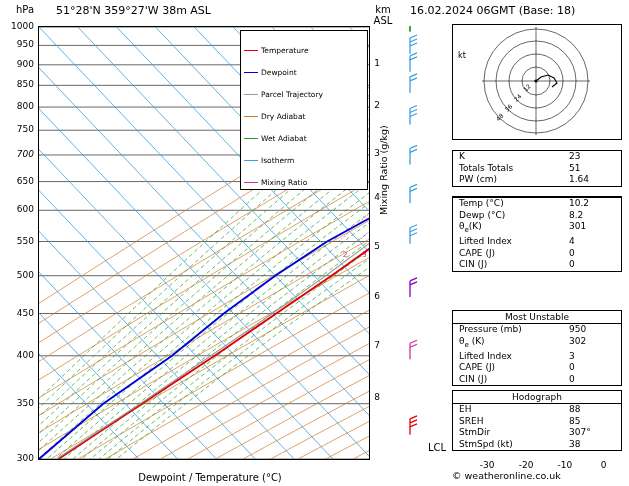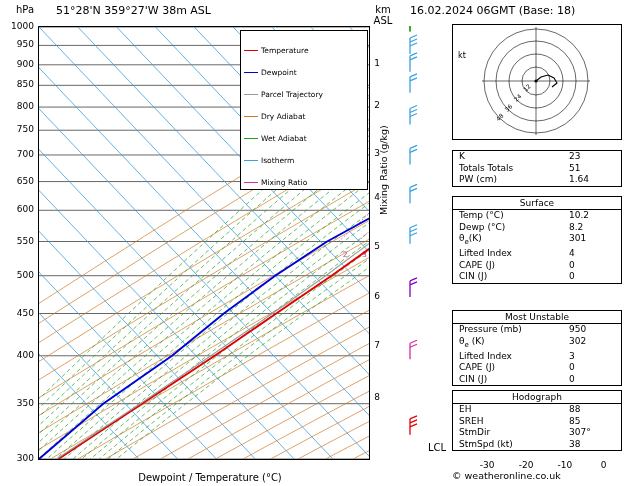--- a/index.html
+++ b/index.html
@@ -190,21 +190,21 @@
 
 <div id="ylabels">
     <div class="ylab abs" style="top: 453px;">300</div>
     <div class="ylab abs" style="top: 397.689px;">350</div>
     <div class="ylab abs" style="top: 349.776px;">400</div>
     <div class="ylab abs" style="top: 307.514px;">450</div>
     <div class="ylab abs" style="top: 269.71px;">500</div>
     <div class="ylab abs" style="top: 235.511px;">550</div>
     <div class="ylab abs" style="top: 204.29px;">600</div>
     <div class="ylab abs" style="top: 175.57px;">650</div>
-    <div class="ylab abs" style="top: 148.979px;">700</div>
+    <div class="ylab abs" style="top: 148.979px; font-style: italic;">700</div>
     <div class="ylab abs" style="top: 124.224px;">750</div>
     <div class="ylab abs" style="top: 101.067px;">800</div>
     <div class="ylab abs" style="top: 79.3138px;">850</div>
     <div class="ylab abs" style="top: 58.8046px; text-align: right;">900</div>
     <div class="ylab abs" style="top: 39.4047px;">950</div>
     <div class="ylab abs" style="top: 21px;">1000</div>
   </div>
 
 <div id="xlabels">
     <div class="xlab abs" style="left: 472.224px;">-30</div>
@@ -328,21 +328,20 @@
     <div class="ln">
       <span>Totals Totals</span>
       <span class="v">51</span>
     </div>
     <div class="ln">
       <span>PW (cm)</span>
       <span class="v">1.64</span>
     </div>
   </div>
 <div class="tbl" id="tbl-sfc">
-    <div class="hdr">Surface</div>
     <div class="sep"></div>
     <div class="ln">
       <span>Temp (°C)</span>
       <span class="v">10.2</span>
     </div>
     <div class="ln">
       <span>Dewp (°C)</span>
       <span class="v">8.2</span>
     </div>
     <div class="ln">

